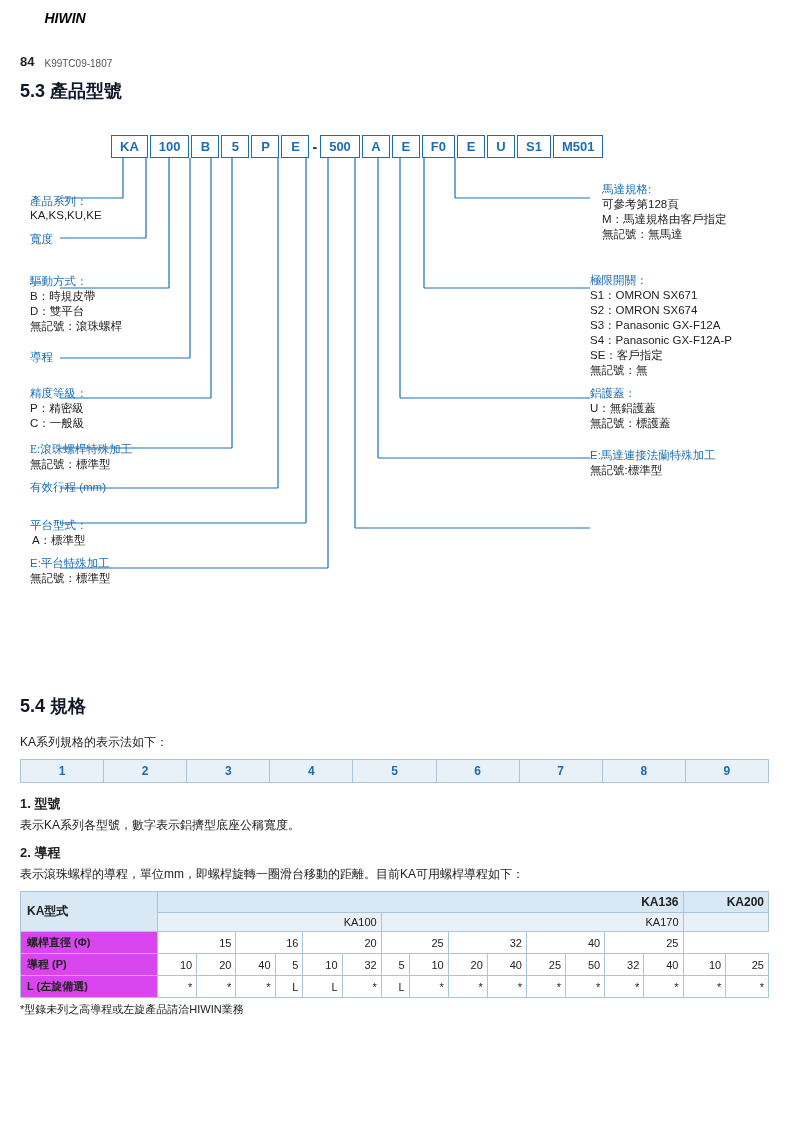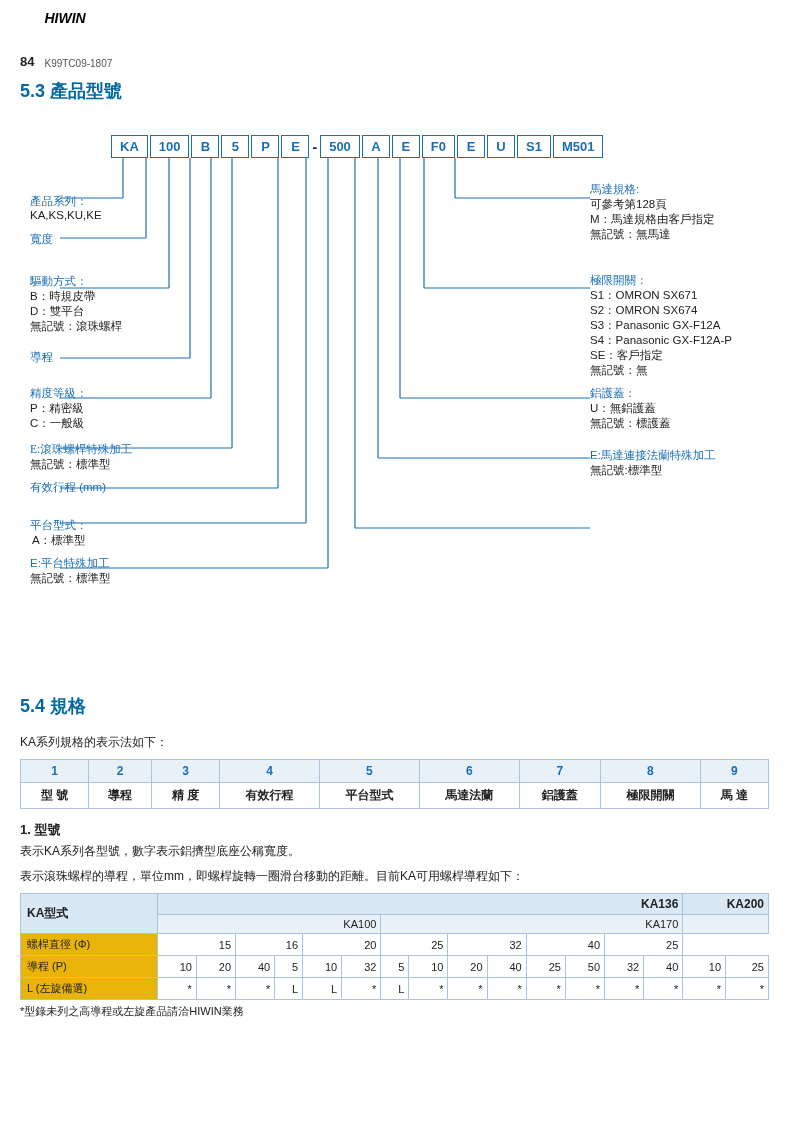--- a/index.html
+++ b/index.html
@@ -34,21 +34,21 @@
       font-style: italic;
       color: #000;
     }
     .doc-id {
       font-size: 10px;
       color: #555;
     }
     .section-title {
       font-size: 18px;
       font-weight: bold;
-      color: #0369a1;
+      color: #0f172a;
       margin-bottom: 16px;
       margin-top: 10px;
     }
 
     
     .model-diagram {
       position: relative;
       margin: 4px 0 20px 0;
       padding: 16px 10px;
     }
@@ -144,22 +144,22 @@
     .ka-table .header-row-1 th {
       background: #d9e8f5;
       font-weight: bold;
       font-size: 12px;
     }
     .ka-table .header-row-2 th {
       background: #e8f0f8;
       font-weight: normal;
     }
     .ka-table .label-col {
-      background: #eab308;
-      font-weight: normal;
+      background: #d946ef;
+      font-weight: bold;
       text-align: left;
       padding-left: 6px;
     }
     .footnote {
       font-size: 11px;
       color: #222;
       margin-top: 4px;
     }
   </style>
 </head>
@@ -282,21 +282,21 @@
     <div style="position:absolute; left:0; top:360px;text-align:center;">
       <div class="label-blue">平台型式：</div>
       <div class="label-black">A：標準型</div>
     </div>
 
     <div style="position:absolute; left:0; top:398px;">
       <div class="label-blue">E:平台特殊加工</div>
       <div class="label-black">無記號：標準型</div>
     </div>
 
-    <div style="position:absolute; left:560px; top:24px;">
+    <div style="position:absolute; left:572px; top:24px;">
       <div class="label-blue">馬達規格:</div>
       <div class="label-black">可參考第128頁</div>
       <div class="label-black">M：馬達規格由客戶指定</div>
       <div class="label-black">無記號：無馬達</div>
     </div>
 
     <div style="position:absolute; left:560px; top:115px;">
       <div class="label-blue">極限開關：</div>
       <div class="label-black">S1：OMRON SX671</div>
       <div class="label-black">S2：OMRON SX674</div>
@@ -334,41 +334,33 @@
       <th class="number-cell">1</th>
       <th class="number-cell">2</th>
       <th class="number-cell">3</th>
       <th class="number-cell">4</th>
       <th class="number-cell">5</th>
       <th class="number-cell">6</th>
       <th class="number-cell">7</th>
       <th class="number-cell">8</th>
       <th class="number-cell">9</th>
     </tr>
-    <tr>
-      <td class="label-cell">型 號</td>
-      <td class="label-cell">導程</td>
-      <td class="label-cell">精 度</td>
-      <td class="label-cell">有效行程</td>
-      <td class="label-cell">平台型式</td>
-      <td class="label-cell">馬達法蘭</td>
-      <td class="label-cell">鋁護蓋</td>
-      <td class="label-cell">極限開關</td>
-      <td class="label-cell">馬 達</td>
-    </tr>
   </tbody>
     </table>
 
   <div class="subsection-title">
     <span>1. 型號</span>
   </div>
   <div class="subsection-text">
     表示KA系列各型號，數字表示鋁擠型底座公稱寬度。
   </div>
 
+  <div class="subsection-title">
+    <span>2. 導程</span>
+  </div>
   <div class="subsection-text">
     表示滾珠螺桿的導程，單位mm，即螺桿旋轉一圈滑台移動的距離。目前KA可用螺桿導程如下：
   </div>
 
   <table class="ka-table">
     <thead>
       <tr class="header-row-1">
         <th rowspan="2" class="label-col">KA型式</th>
         <th colspan="14">KA136</th>
         <th colspan="2">KA200</th>

